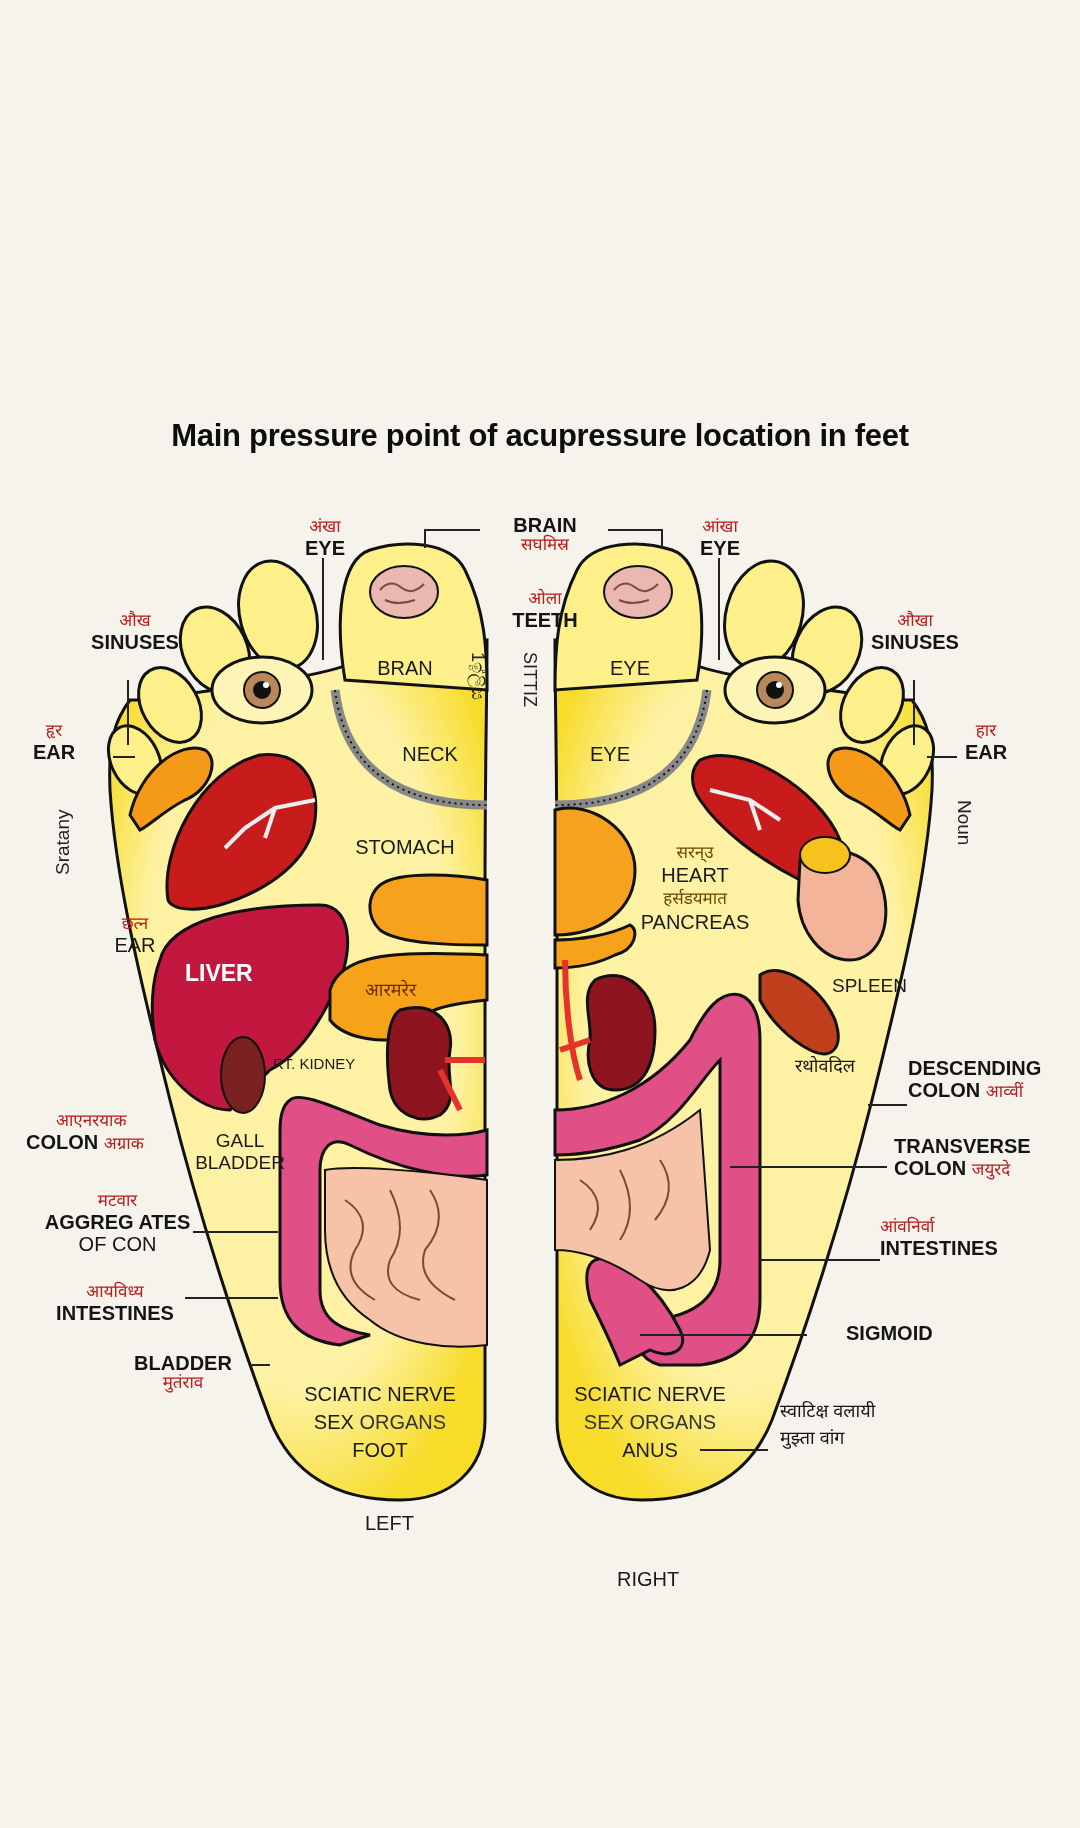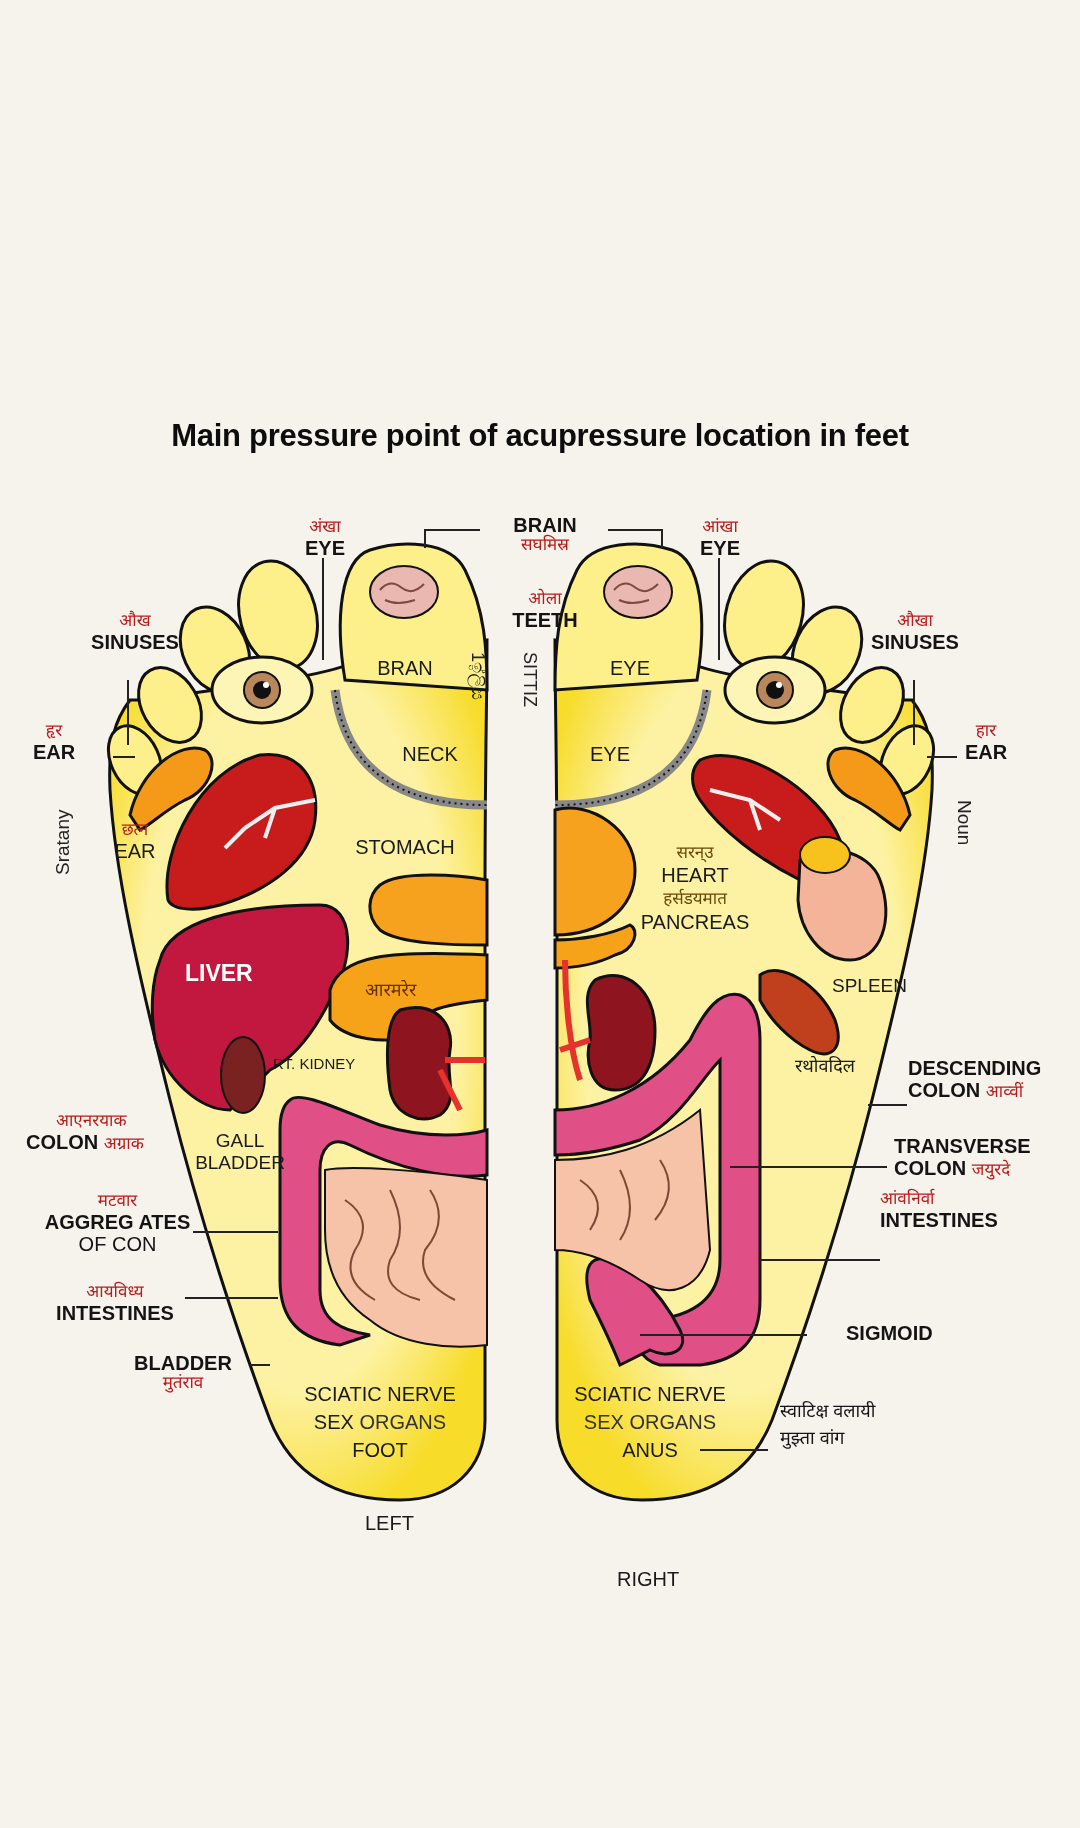--- a/index.html
+++ b/index.html
@@ -177,21 +177,21 @@
     <span class="hi">हार</span>
     <span>EAR</span>
   </div>
 
   <div class="vert" style="left:52px;top:875px;transform:rotate(-90deg);transform-origin:left top;font-size:19px;">Sratany</div>
   <div class="vert" style="left:975px;top:800px;transform:rotate(90deg);transform-origin:left top;font-size:19px;">Noun</div>
 
   <div class="in c" style="left:360px;top:657px;width:90px;">BRAN</div>
   <div class="in c" style="left:385px;top:743px;width:90px;">NECK</div>
   <div class="in c" style="left:340px;top:836px;width:130px;">STOMACH</div>
-  <div class="in c" style="left:110px;top:820px;width:50px;">
+  <div class="in c" style="left:110px;top:914px;width:50px;">
     <span class="hi">छत्न</span>
     <span>EAR</span>
   </div>
   <div class="in white" style="left:185px;top:960px;">LIVER</div>
   <div class="in" style="left:365px;top:980px;font-size:18px;color:#6a2f00;">आरमरेर</div>
   <div class="in" style="left:273px;top:1055px;font-size:15px;">RT. KIDNEY</div>
   <div class="in c" style="left:195px;top:1130px;width:90px;font-size:19px;line-height:1.15;">
     <span style="display:block">GALL</span>
     <span style="display:block">BLADDER</span>
   </div>
@@ -239,21 +239,21 @@
   <div class="lbl" style="left:908px;top:1057px;">
     <span style="display:block">DESCENDING</span>
     <span>COLON</span>
     <span class="hi" style="display:inline">आव्वीं</span>
   </div>
   <div class="lbl" style="left:894px;top:1135px;">
     <span style="display:block">TRANSVERSE</span>
     <span>COLON</span>
     <span class="hi" style="display:inline">जयुरदे</span>
   </div>
-  <div class="lbl" style="left:880px;top:1190px;">
+  <div class="lbl" style="left:880px;top:1218px;">
     <span class="hi">आंवनिर्वा</span>
     <span style="display:block">INTESTINES</span>
   </div>
   <div class="lbl" style="left:810px;top:1322px;margin-left:36px;">SIGMOID</div>
   <div class="lbl" style="left:780px;top:1398px;font-weight:400;font-size:18px;line-height:1.5;">
     <span style="display:block">स्वाटिक्ष वलायी</span>
     <span style="display:block">मुझ्ता वांग</span>
   </div>
 
   <div class="in" style="left:365px;top:1512px;font-size:20px;">LEFT</div>

